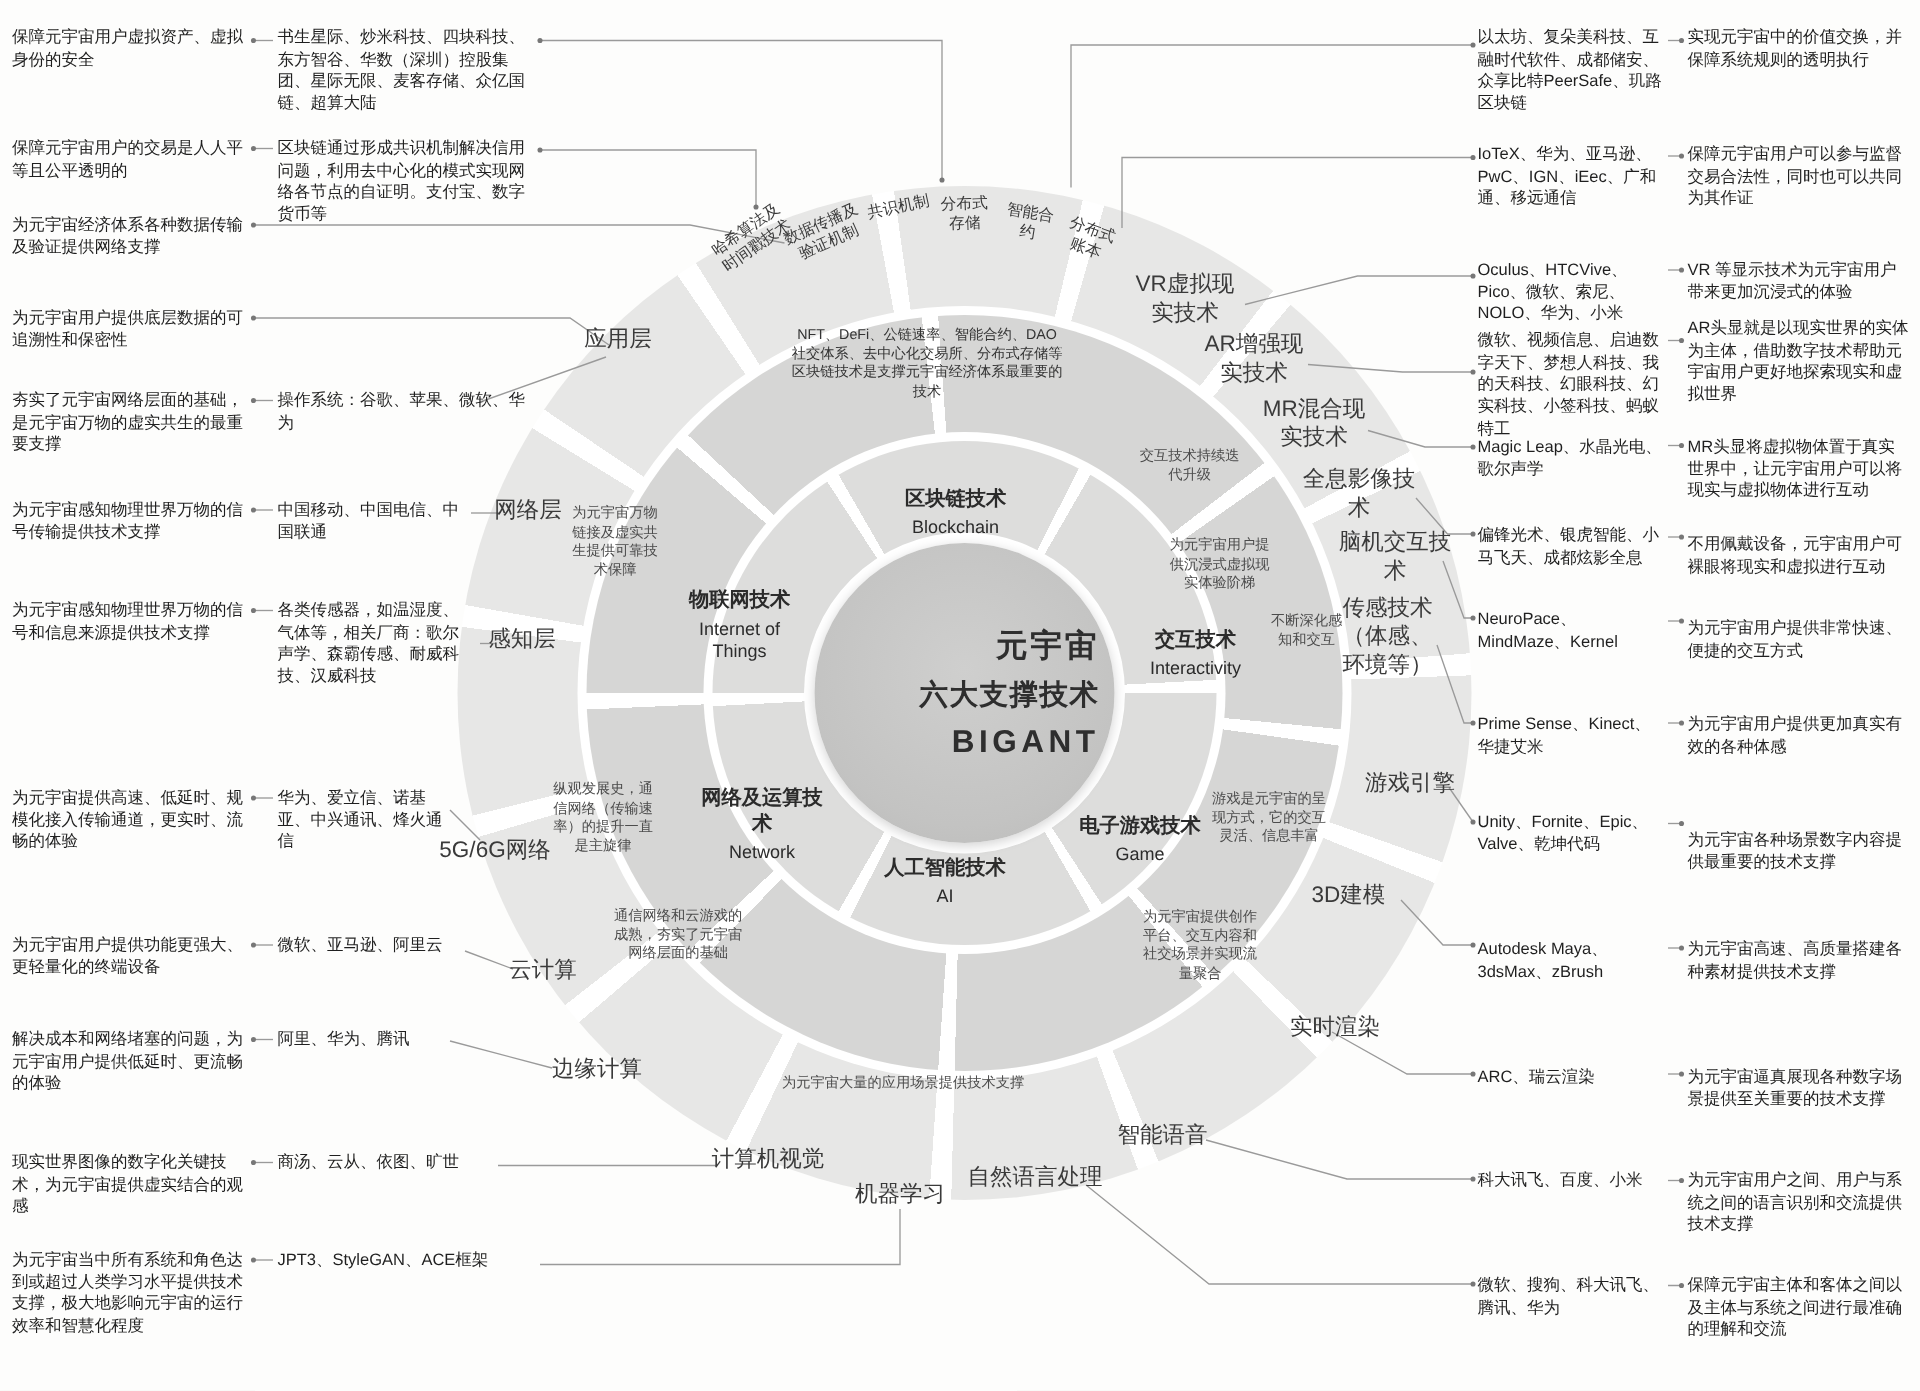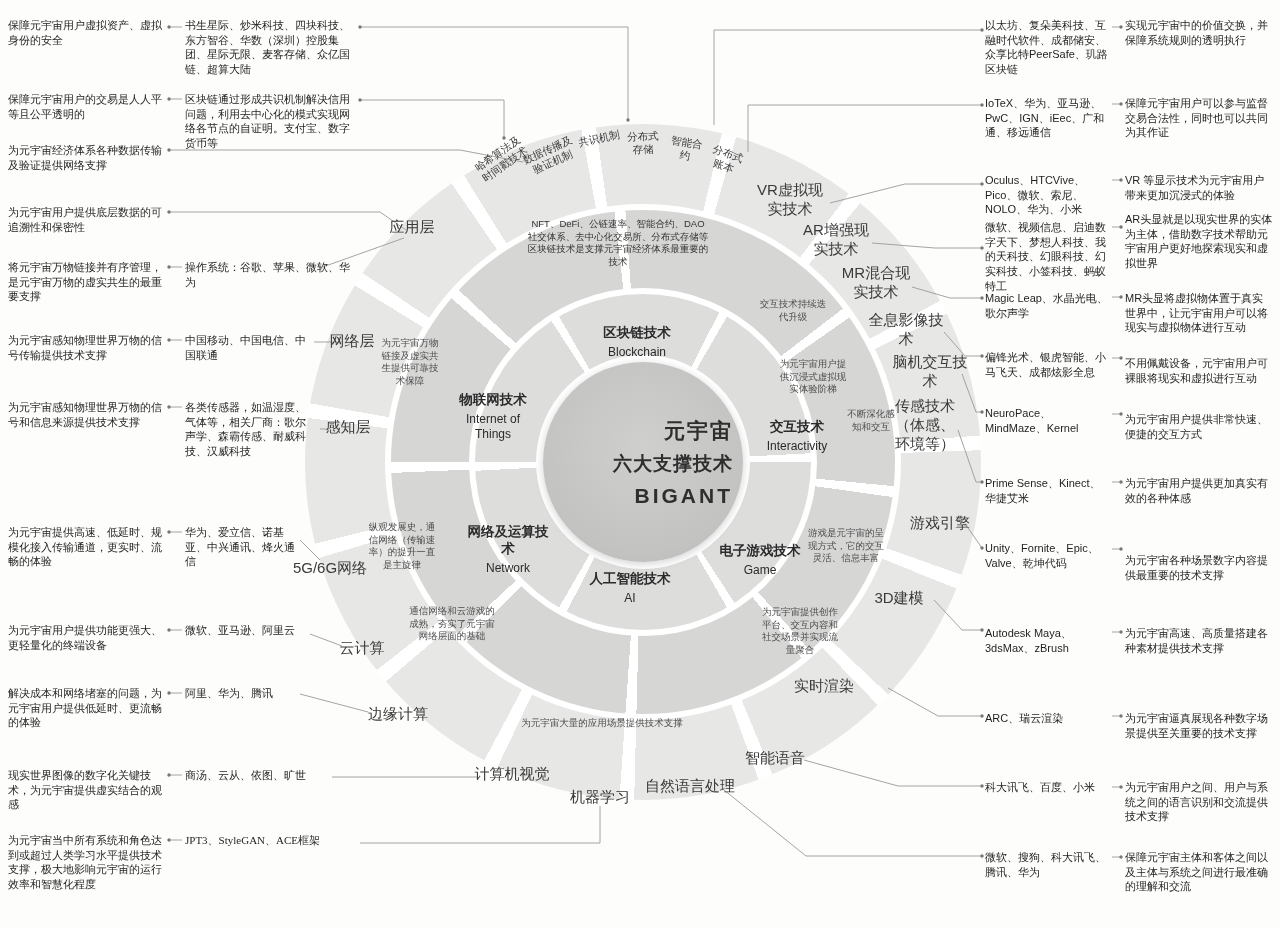--- a/index.html
+++ b/index.html
@@ -27,21 +27,21 @@
   .center-text .l3{font-size:21px;margin-top:7px;letter-spacing:3px;}
   .tech{position:absolute;transform:translate(-50%,-50%);text-align:center;color:#2b2b2b;line-height:1.25;}
   .tech .zh{font-size:13.5px;font-weight:bold;display:block;}
   .tech .en{font-size:12px;display:block;margin-top:3px;}
   .note{position:absolute;transform:translate(-50%,-50%);text-align:center;
     font-size:9.5px;line-height:1.32;color:#4c4c4c;}
   .olabel{position:absolute;transform:translate(-50%,-50%);text-align:center;
     font-size:15px;line-height:1.25;color:#3a3a3a;}
   .tlabel{position:absolute;text-align:center;font-size:10.5px;line-height:1.2;color:#3a3a3a;}
   .ldesc{position:absolute;left:8px;width:160px;font-size:11px;line-height:1.34;color:#1f1f1f;}
-  .lcomp{position:absolute;left:185px;width:172px;font-size:11px;line-height:1.34;color:#1f1f1f;font-family:Liberation Serif, serif;}
+  .lcomp{position:absolute;left:185px;width:172px;font-size:11px;line-height:1.34;color:#1f1f1f;}
   .rcomp{position:absolute;left:985px;width:126px;font-size:11px;line-height:1.34;color:#1f1f1f;}
   .rdesc{position:absolute;left:1125px;width:148px;font-size:11px;line-height:1.34;color:#1f1f1f;}
   .rdesc::before,.rcomp::before{content:"";}
   svg.lines{position:absolute;left:0;top:0;pointer-events:none;}
 </style>
 </head>
 <body>
 
 <div class="canvas">
 
@@ -208,29 +208,29 @@
   <div class="olabel" style="left:512px;top:774px">计算机视觉</div>
   <div class="olabel" style="left:600px;top:797px">机器学习</div>
   <div class="olabel" style="left:790px;top:200px;width:80px">VR虚拟现实技术</div>
   <div class="olabel" style="left:836px;top:240px;width:80px">AR增强现实技术</div>
   <div class="olabel" style="left:876px;top:283px;width:80px">MR混合现实技术</div>
   <div class="olabel" style="left:906px;top:330px;width:78px">全息影像技术</div>
   <div class="olabel" style="left:930px;top:372px;width:78px">脑机交互技术</div>
   <div class="olabel" style="left:925px;top:425px;width:72px">传感技术（体感、环境等）</div>
   <div class="olabel" style="left:940px;top:523px">游戏引擎</div>
   <div class="olabel" style="left:899px;top:598px">3D建模</div>
-  <div class="olabel" style="left:824px;top:686px">实时渲染</div>
+  <div class="olabel" style="left:890px;top:686px">实时渲染</div>
   <div class="olabel" style="left:775px;top:758px">智能语音</div>
   <div class="olabel" style="left:690px;top:786px">自然语言处理</div>
 
   <div class="ldesc" style="top:18px">保障元宇宙用户虚拟资产、虚拟身份的安全</div>
   <div class="ldesc" style="top:92px">保障元宇宙用户的交易是人人平等且公平透明的</div>
   <div class="ldesc" style="top:143px">为元宇宙经济体系各种数据传输及验证提供网络支撑</div>
   <div class="ldesc" style="top:205px">为元宇宙用户提供底层数据的可追溯性和保密性</div>
-  <div class="ldesc" style="top:260px">将元宇宙万物链接并有序管理，是元宇宙万物的虚实共生的最重要支撑</div>
+  <div class="ldesc" style="top:260px">夯实了元宇宙网络层面的基础，是元宇宙万物的虚实共生的最重要支撑</div>
   <div class="ldesc" style="top:333px">为元宇宙感知物理世界万物的信号传输提供技术支撑</div>
   <div class="ldesc" style="top:400px">为元宇宙感知物理世界万物的信号和信息来源提供技术支撑</div>
   <div class="ldesc" style="top:525px">为元宇宙提供高速、低延时、规模化接入传输通道，更实时、流畅的体验</div>
   <div class="ldesc" style="top:623px">为元宇宙用户提供功能更强大、更轻量化的终端设备</div>
   <div class="ldesc" style="top:686px">解决成本和网络堵塞的问题，为元宇宙用户提供低延时、更流畅的体验</div>
   <div class="ldesc" style="top:768px">现实世界图像的数字化关键技术，为元宇宙提供虚实结合的观感</div>
   <div class="ldesc" style="top:833px">为元宇宙当中所有系统和角色达到或超过人类学习水平提供技术支撑，极大地影响元宇宙的运行效率和智慧化程度</div>
 
   <div class="lcomp" style="top:18px">书生星际、炒米科技、四块科技、东方智谷、华数（深圳）控股集团、星际无限、麦客存储、众亿国链、超算大陆</div>
   <div class="lcomp" style="top:92px">区块链通过形成共识机制解决信用问题，利用去中心化的模式实现网络各节点的自证明。支付宝、数字货币等</div>

